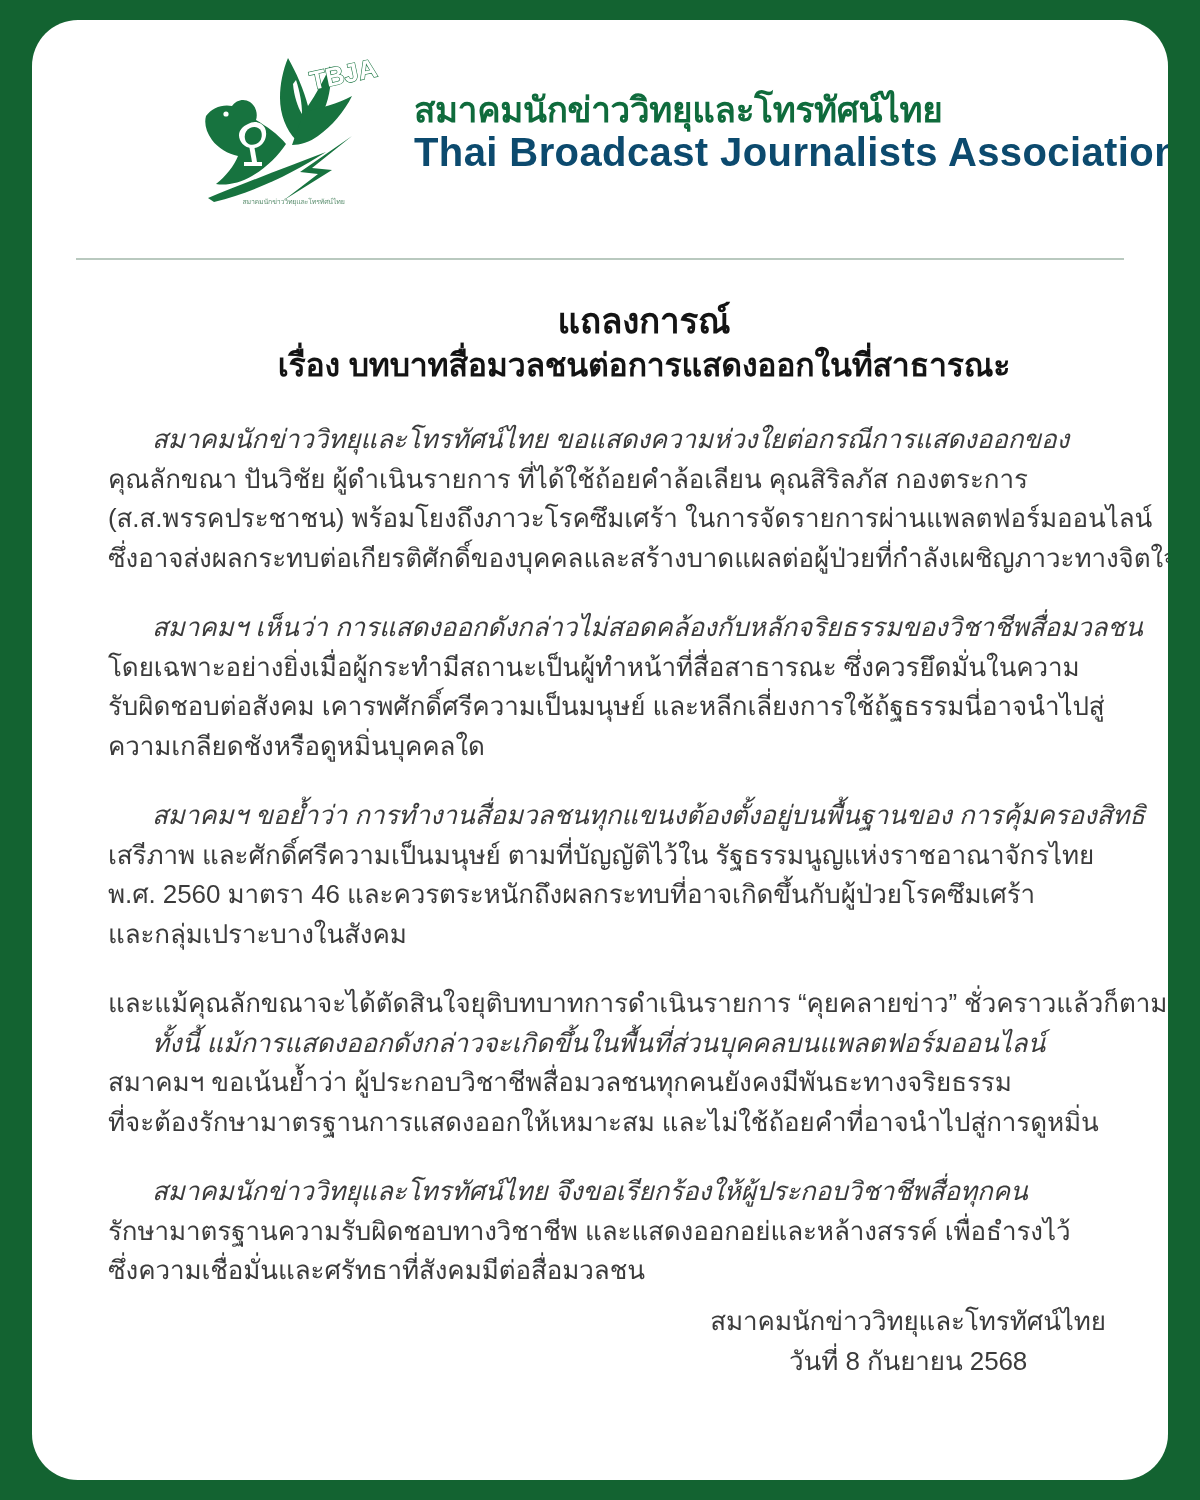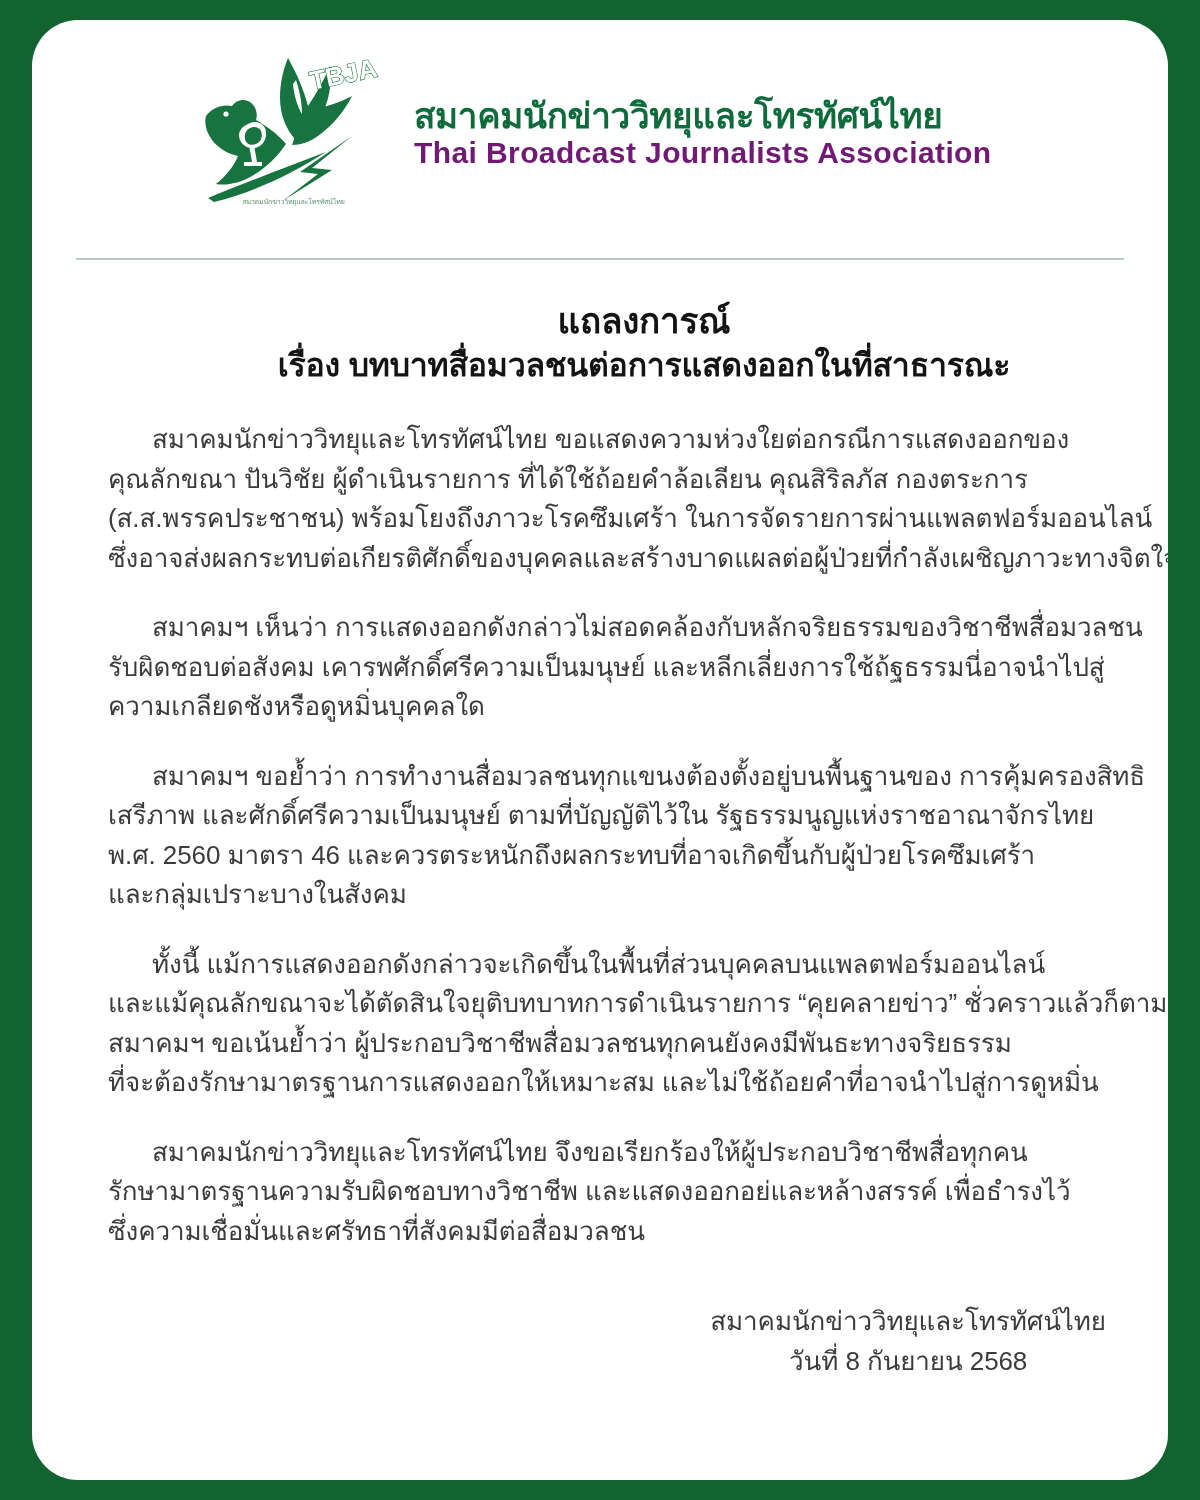--- a/index.html
+++ b/index.html
@@ -73,23 +73,23 @@
   }
   .org-th {
     font-size: 35px;
     font-weight: 700;
     color: #0f6b3c;
     line-height: 1.12;
     letter-spacing: -0.3px;
     white-space: nowrap;
   }
   .org-en {
-    font-size: 30px;
-    font-weight: 700;
-    color: #701a75;
+    font-size: 40px;
+    font-weight: 700;
+    color: #0c4a6e;
     line-height: 1.18;
     letter-spacing: 0.4px;
     white-space: nowrap;
   }
 
   .divider {
     position: absolute;
     left: 44px;
     top: 238px;
     width: 1048px;
@@ -134,20 +134,21 @@
     line-height: 1.52;
     color: #3b3b3b;
     letter-spacing: -0.1px;
   }
   .para .ln {
     display: block;
     white-space: nowrap;
   }
   .para .ln.indent {
     padding-left: 44px;
+    font-style: italic;
   }
 
   
   .signature {
     position: absolute;
     right: 62px;
     top: 1282px;
     text-align: center;
     font-size: 26px;
     line-height: 1.52;
@@ -221,34 +222,35 @@
 
     <p class="para">
       <span class="ln indent">สมาคมนักข่าววิทยุและโทรทัศน์ไทย ขอแสดงความห่วงใยต่อกรณีการแสดงออกของ</span>
       <span class="ln">คุณลักขณา ปันวิชัย ผู้ดำเนินรายการ ที่ได้ใช้ถ้อยคำล้อเลียน คุณสิริลภัส กองตระการ</span>
       <span class="ln">(ส.ส.พรรคประชาชน) พร้อมโยงถึงภาวะโรคซึมเศร้า ในการจัดรายการผ่านแพลตฟอร์มออนไลน์</span>
       <span class="ln">ซึ่งอาจส่งผลกระทบต่อเกียรติศักดิ์ของบุคคลและสร้างบาดแผลต่อผู้ป่วยที่กำลังเผชิญภาวะทางจิตใจ</span>
     </p>
 
     <p class="para">
       <span class="ln indent">สมาคมฯ เห็นว่า การแสดงออกดังกล่าวไม่สอดคล้องกับหลักจริยธรรมของวิชาชีพสื่อมวลชน</span>
+      <span class="ln">โดยเฉพาะอย่างยิ่งเมื่อผู้กระทำมีสถานะเป็นผู้ทำหน้าที่สื่อสาธารณะ ซึ่งควรยึดมั่นในความ</span>
       <span class="ln">รับผิดชอบต่อสังคม เคารพศักดิ์ศรีความเป็นมนุษย์ และหลีกเลี่ยงการใช้ถ้ฐธรรมนี่อาจนำไปสู่</span>
       <span class="ln">ความเกลียดชังหรือดูหมิ่นบุคคลใด</span>
     </p>
 
     <p class="para">
       <span class="ln indent">สมาคมฯ ขอย้ำว่า การทำงานสื่อมวลชนทุกแขนงต้องตั้งอยู่บนพื้นฐานของ การคุ้มครองสิทธิ</span>
       <span class="ln">เสรีภาพ และศักดิ์ศรีความเป็นมนุษย์ ตามที่บัญญัติไว้ใน รัฐธรรมนูญแห่งราชอาณาจักรไทย</span>
       <span class="ln">พ.ศ. 2560 มาตรา 46 และควรตระหนักถึงผลกระทบที่อาจเกิดขึ้นกับผู้ป่วยโรคซึมเศร้า</span>
       <span class="ln">และกลุ่มเปราะบางในสังคม</span>
     </p>
 
     <p class="para">
+      <span class="ln">และแม้คุณลักขณาจะได้ตัดสินใจยุติบทบาทการดำเนินรายการ “คุยคลายข่าว” ชั่วคราวแล้วก็ตาม</span>
       <span class="ln indent">ทั้งนี้ แม้การแสดงออกดังกล่าวจะเกิดขึ้นในพื้นที่ส่วนบุคคลบนแพลตฟอร์มออนไลน์</span>
-      <span class="ln">และแม้คุณลักขณาจะได้ตัดสินใจยุติบทบาทการดำเนินรายการ “คุยคลายข่าว” ชั่วคราวแล้วก็ตาม</span>
       <span class="ln">สมาคมฯ ขอเน้นย้ำว่า ผู้ประกอบวิชาชีพสื่อมวลชนทุกคนยังคงมีพันธะทางจริยธรรม</span>
       <span class="ln">ที่จะต้องรักษามาตรฐานการแสดงออกให้เหมาะสม และไม่ใช้ถ้อยคำที่อาจนำไปสู่การดูหมิ่น</span>
     </p>
 
     <p class="para">
       <span class="ln indent">สมาคมนักข่าววิทยุและโทรทัศน์ไทย จึงขอเรียกร้องให้ผู้ประกอบวิชาชีพสื่อทุกคน</span>
       <span class="ln">รักษามาตรฐานความรับผิดชอบทางวิชาชีพ และแสดงออกอย่และหล้างสรรค์ เพื่อธำรงไว้</span>
       <span class="ln">ซึ่งความเชื่อมั่นและศรัทธาที่สังคมมีต่อสื่อมวลชน</span>
     </p>
 

